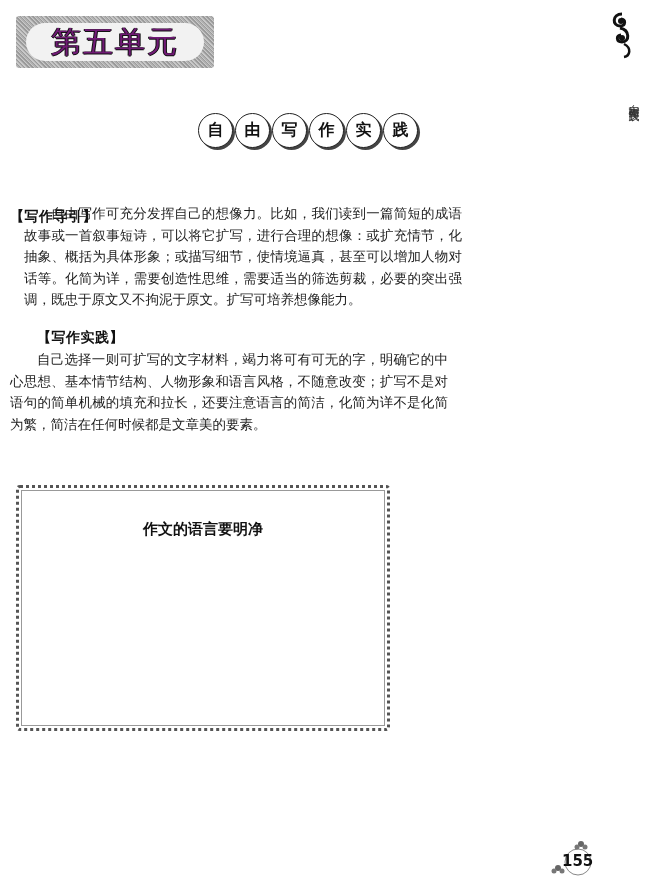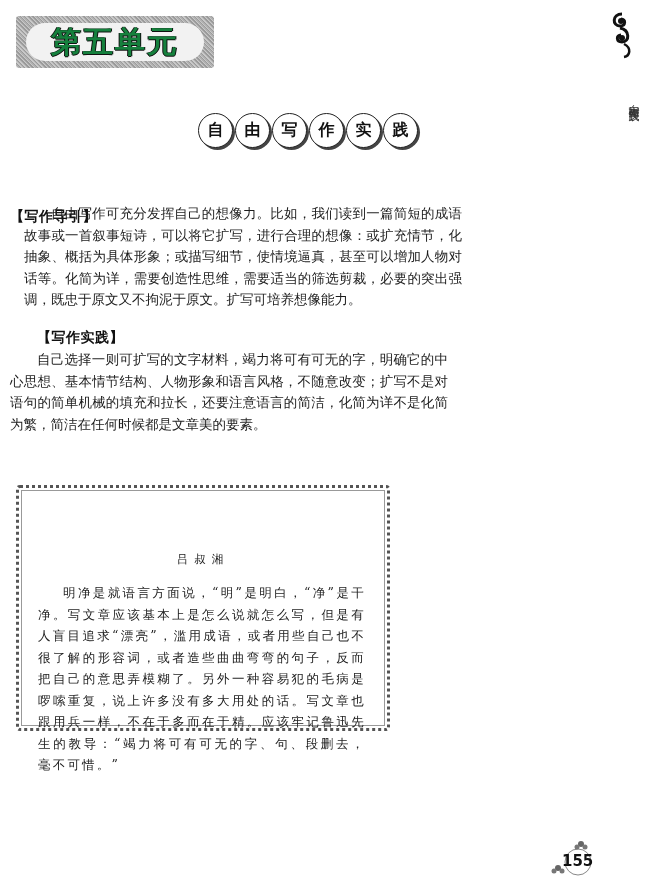--- a/index.html
+++ b/index.html
@@ -15,22 +15,22 @@
     left: 16px; top: 16px; width: 198px; height: 52px;
     background: repeating-linear-gradient(45deg, #9a9a9a 0 1px, #c9c9c9 1px 2px, #b1b1b1 2px 3px);
     border-radius: 3px;
   }
   .unit-pill {
     position: absolute; left: 10px; top: 7px; right: 10px; bottom: 7px;
     background: #f2f2f2; border-radius: 20px;
     display: flex; align-items: center; justify-content: center;
   }
   .unit-title {
-    font-family: "DejaVu Sans", sans-serif; font-weight: 700; font-size: 30px;
-    letter-spacing: 2px; color: #15803d;
+    font-family: "DejaVu Sans", sans-serif; font-weight: 400; font-size: 30px;
+    letter-spacing: 2px; color: #701a75;
     text-shadow: 1px 0 0 #111, -1px 0 0 #111, 0 1px 0 #111;
   }
 
   
   .ornament { left: 608px; top: 10px; width: 28px; height: 50px; }
 
   
   .side-label {
     left: 626px; top: 96px; width: 14px;
     font-family: "DejaVu Sans", sans-serif; font-size: 11px; line-height: 13px;
@@ -115,22 +115,21 @@
   <div class="circle-char">践</div>
 </div>
 
 <div class="abs section-heading" style="left:10px; top:180px;margin-top:28px;">【写作导引】</div>
 <div class="abs para" style="left:24px; top:203px;">自由写作可充分发挥自己的想像力。比如，我们读到一篇简短的成语故事或一首叙事短诗，可以将它扩写，进行合理的想像：或扩充情节，化抽象、概括为具体形象；或描写细节，使情境逼真，甚至可以增加人物对话等。化简为详，需要创造性思维，需要适当的筛选剪裁，必要的突出强调，既忠于原文又不拘泥于原文。扩写可培养想像能力。</div>
 
 <div class="abs section-heading" style="left:10px; top:329px;margin-left:27px;">【写作实践】</div>
 <div class="abs para" style="left:10px; top:349px;">自己选择一则可扩写的文字材料，竭力将可有可无的字，明确它的中心思想、基本情节结构、人物形象和语言风格，不随意改变；扩写不是对语句的简单机械的填充和拉长，还要注意语言的简洁，化简为详不是化简为繁，简洁在任何时候都是文章美的要素。</div>
 
 <div class="abs article-box">
-  <div class="article-author">吕叔湘</div>
-  <div class="article-body">明净是就语言方面说，“明”是明白，“净”是干净。写文章应该基本上是怎么说就怎么写，但是有人盲目追求“漂亮”，滥用成语，或者用些自己也不很了解的形容词，或者造些曲曲弯弯的句子，反而把自己的意思弄模糊了。另外一种容易犯的毛病是啰嗦重复，说上许多没有多大用处的话。写文章也跟用兵一样，不在于多而在于精。应该牢记鲁迅先生的教导：“竭力将可有可无的字、句、段删去，毫不可惜。”</div>
+  <div class="article-title">作文的语言要明净</div>
 </div>
 
 <svg class="abs page-ornament" viewBox="0 0 54 40">
   <circle cx="30" cy="24" r="13" fill="none" stroke="#888" stroke-width="1"></circle>
   <circle cx="33" cy="6" r="3" fill="#666"></circle>
   <circle cx="29" cy="9" r="2.5" fill="#777"></circle>
   <circle cx="37" cy="9" r="2.5" fill="#777"></circle>
   <circle cx="10" cy="30" r="3" fill="#666"></circle>
   <circle cx="6" cy="33" r="2.5" fill="#777"></circle>
   <circle cx="14" cy="33" r="2.5" fill="#777"></circle>

